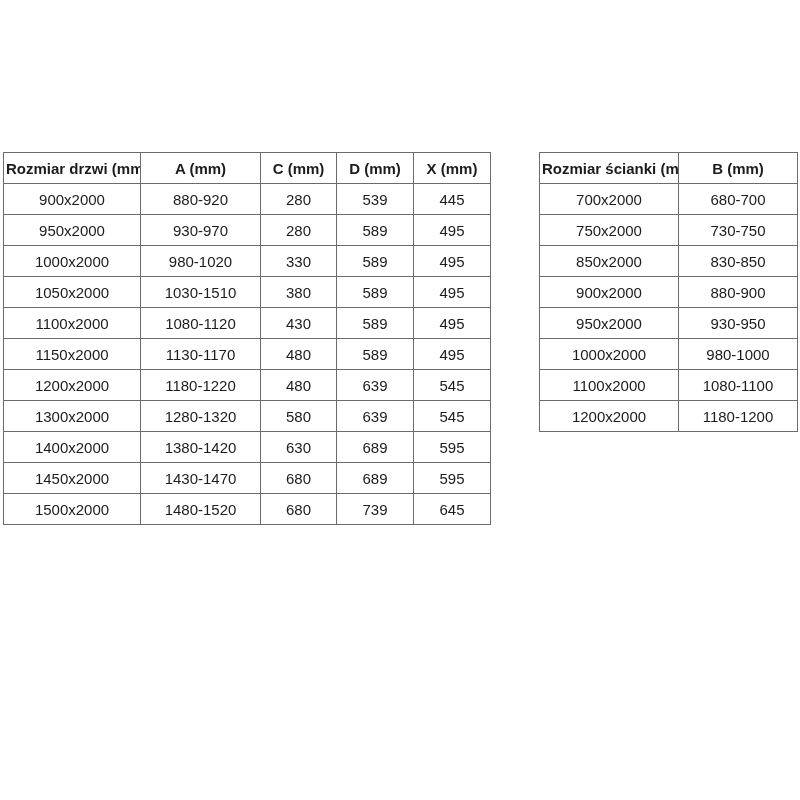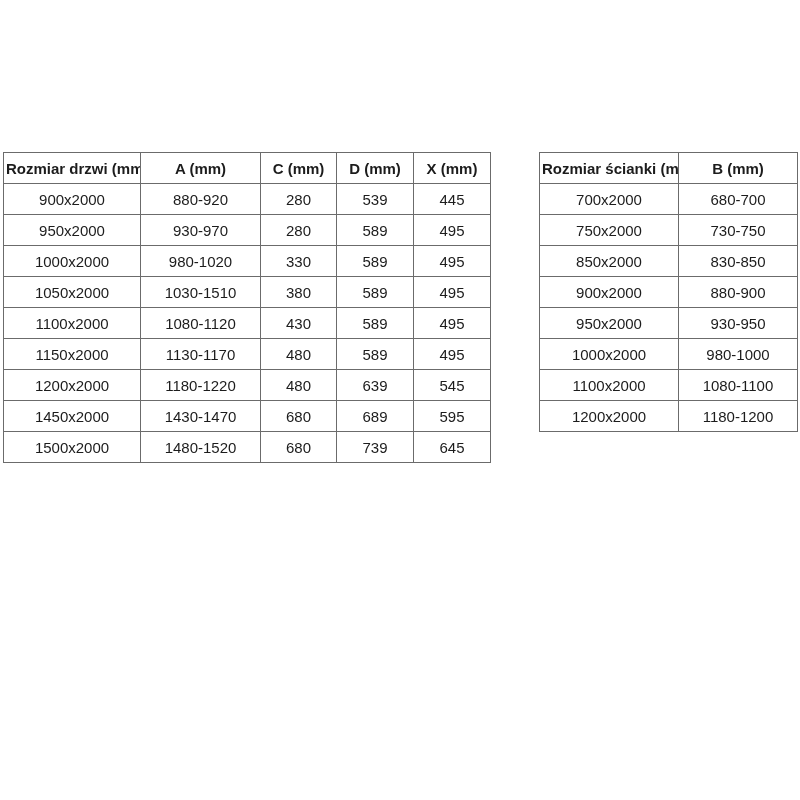--- a/index.html
+++ b/index.html
@@ -105,20 +105,34 @@
           <td>495</td>
         </tr>
         <tr>
           <td>1200x2000</td>
           <td>1180-1220</td>
           <td>480</td>
           <td>639</td>
           <td>545</td>
         </tr>
         <tr>
+          <td>1300x2000</td>
+          <td>1280-1320</td>
+          <td>580</td>
+          <td>639</td>
+          <td>545</td>
+        </tr>
+        <tr>
+          <td>1400x2000</td>
+          <td>1380-1420</td>
+          <td>630</td>
+          <td>689</td>
+          <td>595</td>
+        </tr>
+        <tr>
           <td>1450x2000</td>
           <td>1430-1470</td>
           <td>680</td>
           <td>689</td>
           <td>595</td>
         </tr>
         <tr>
           <td>1500x2000</td>
           <td>1480-1520</td>
           <td>680</td>

